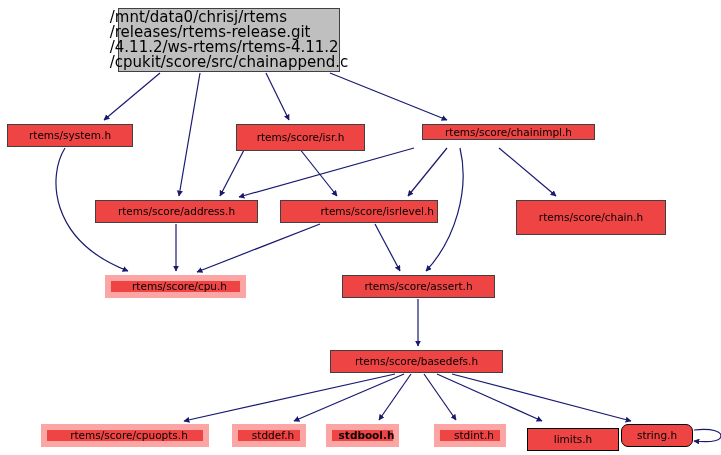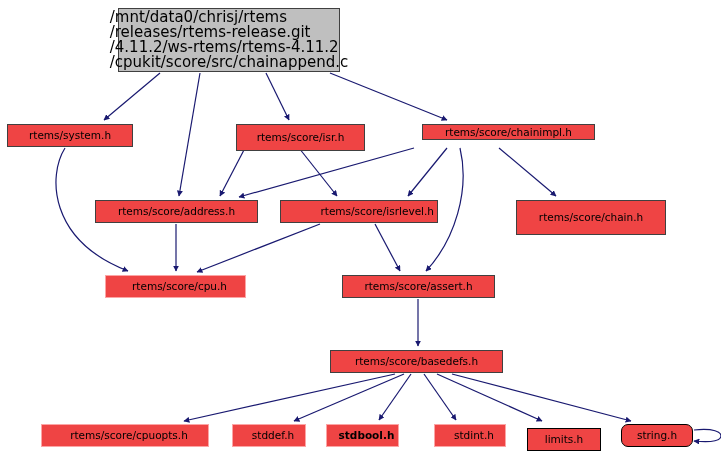--- a/index.html
+++ b/index.html
@@ -30,21 +30,21 @@
     justify-content: center;
     background: #ef4444;
     color: #000000;
     font-size: 10.5px;
     line-height: 12.5px;
     text-align: center;
     white-space: pre;
     letter-spacing: 0px;
   }
   .node.border-dark   { border: 1px solid #404040; }
-  .node.border-light  { border: 1px solid #fca5a5; padding-left: 8px; }
+  .node.border-light  { border: 6px solid #fca5a5; padding-left: 8px; }
   .node.border-black  { border: 1px solid #000000; }
   .node.fill-gray     { background: #bfbfbf; }
   .node-label {
     display: block;
     padding: 0 3px;
   }
   .node.multiline .node-label {
     text-align: left;
     line-height: 15px;
     font-size: 15px;
@@ -98,17 +98,17 @@
       <div class="node border-dark" style="left: 95px; top: 200px; width: 163px; height: 23px;"><span class="node-label">rtems/score/address.h</span></div>
       <div class="node border-dark" style="left: 280px; top: 200px; width: 158px; height: 23px; justify-content: flex-end;"><span class="node-label">rtems/score/isrlevel.h</span></div>
       <div class="node border-dark" style="left: 516px; top: 200px; width: 150px; height: 35px;"><span class="node-label">rtems/score/chain.h</span></div>
       <div class="node border-light" style="left: 105px; top: 275px; width: 141px; height: 23px;"><span class="node-label">rtems/score/cpu.h</span></div>
       <div class="node border-dark" style="left: 342px; top: 275px; width: 153px; height: 23px;"><span class="node-label">rtems/score/assert.h</span></div>
       <div class="node border-dark" style="left: 330px; top: 350px; width: 173px; height: 23px;"><span class="node-label">rtems/score/basedefs.h</span></div>
       <div class="node border-light" style="left: 41px; top: 424px; width: 168px; height: 23px;"><span class="node-label">rtems/score/cpuopts.h</span></div>
       <div class="node border-light" style="left: 232px; top: 424px; width: 74px; height: 23px;"><span class="node-label">stddef.h</span></div>
       <div class="node border-light" style="left: 326px; top: 424px; width: 73px; height: 23px; font-weight: bold;"><span class="node-label">stdbool.h</span></div>
       <div class="node border-light" style="left: 434px; top: 424px; width: 72px; height: 23px;"><span class="node-label">stdint.h</span></div>
-      <div class="node border-black" style="left: 527px; top: 428px; width: 74px; height: 23px;"><span class="node-label">limits.h</span></div>
+      <div class="node border-black" style="left: 527px; top: 428px; width: 92px; height: 23px;"><span class="node-label">limits.h</span></div>
       <div class="node border-black" style="left: 621px; top: 424px; width: 72px; height: 23px; border-radius: 7px;"><span class="node-label">string.h</span></div>
     </div>
 
 </div>
 
 </body></html>

